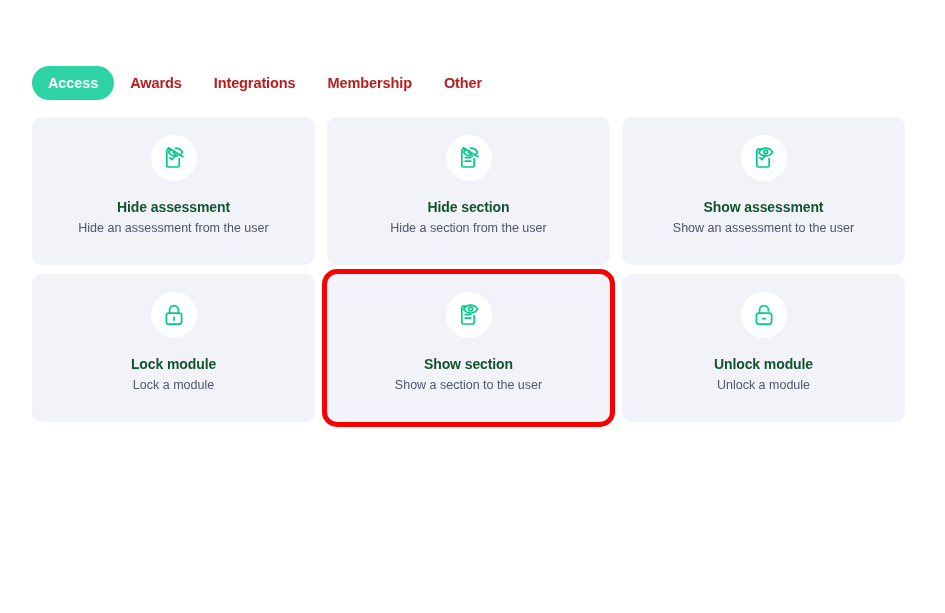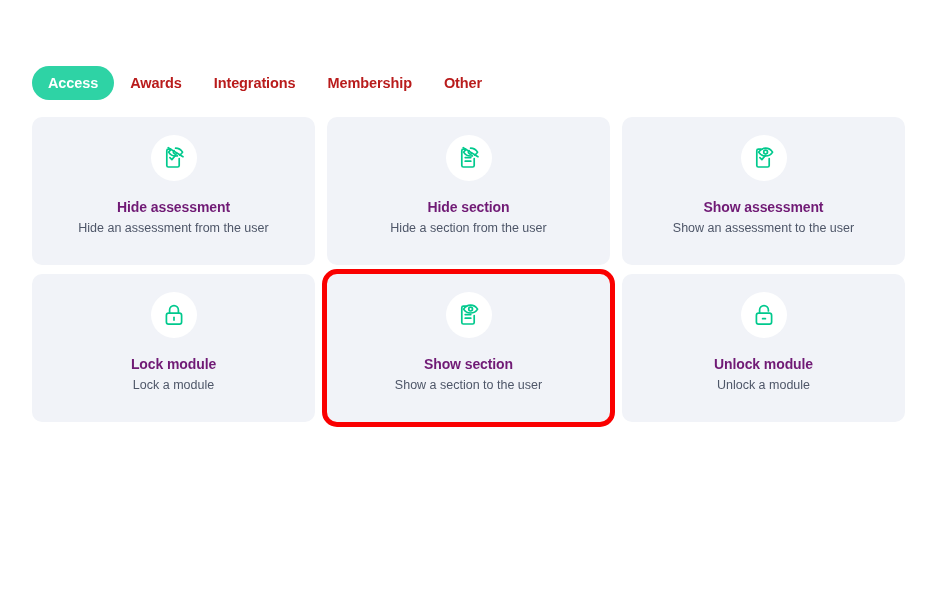--- a/index.html
+++ b/index.html
@@ -120,21 +120,21 @@
     display: flex;
     align-items: center;
     justify-content: center;
     margin-bottom: 17px;
   }
   .icon-circle svg { display: block; }
 
   .card-title {
     font-size: 14px;
     font-weight: bold;
-    color: #701a75;
+    color: #14532d;
     letter-spacing: -0.1px;
     line-height: 1.3;
     text-align: center;
   }
   .card-desc {
     font-size: 12.5px;
     color: #4e5668;
     margin-top: 4px;
     text-align: right;
     line-height: 1.3;

